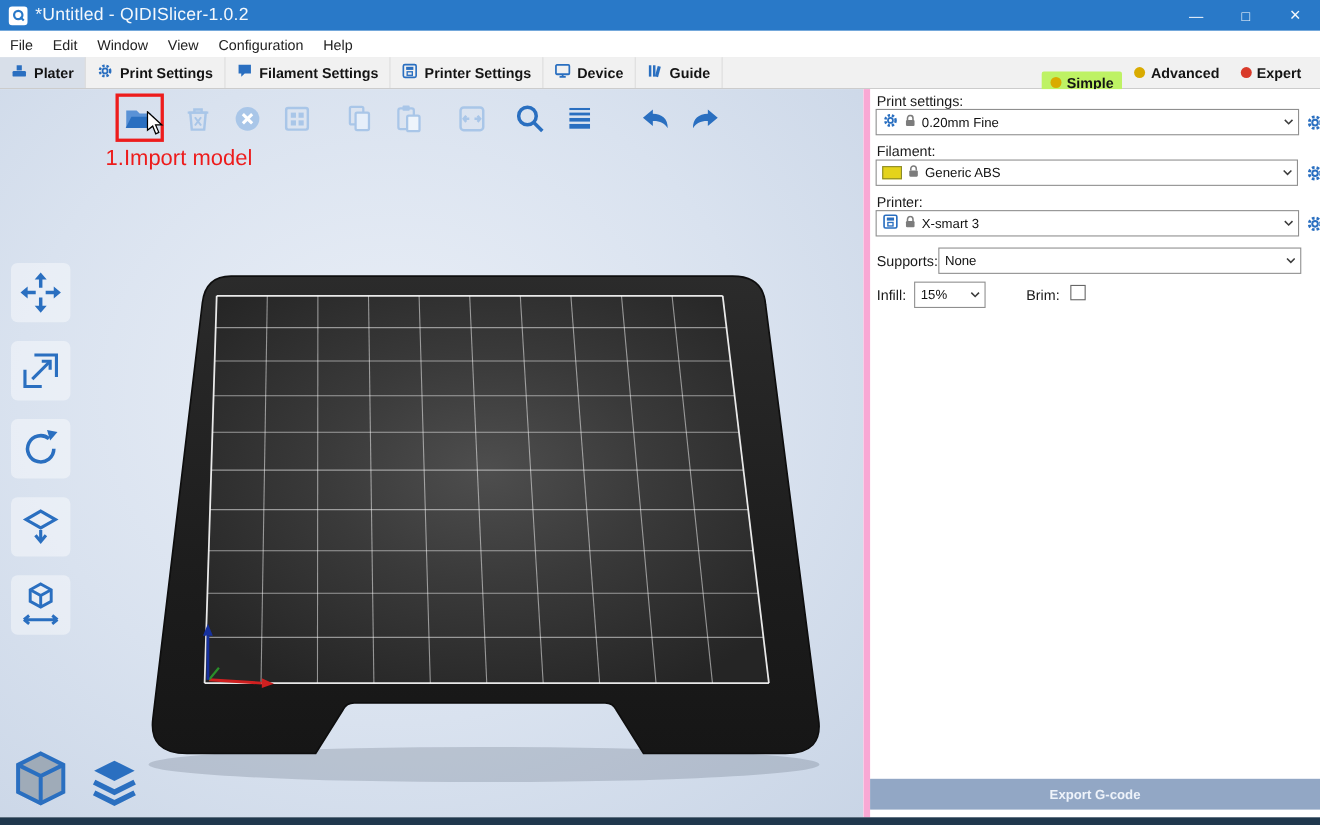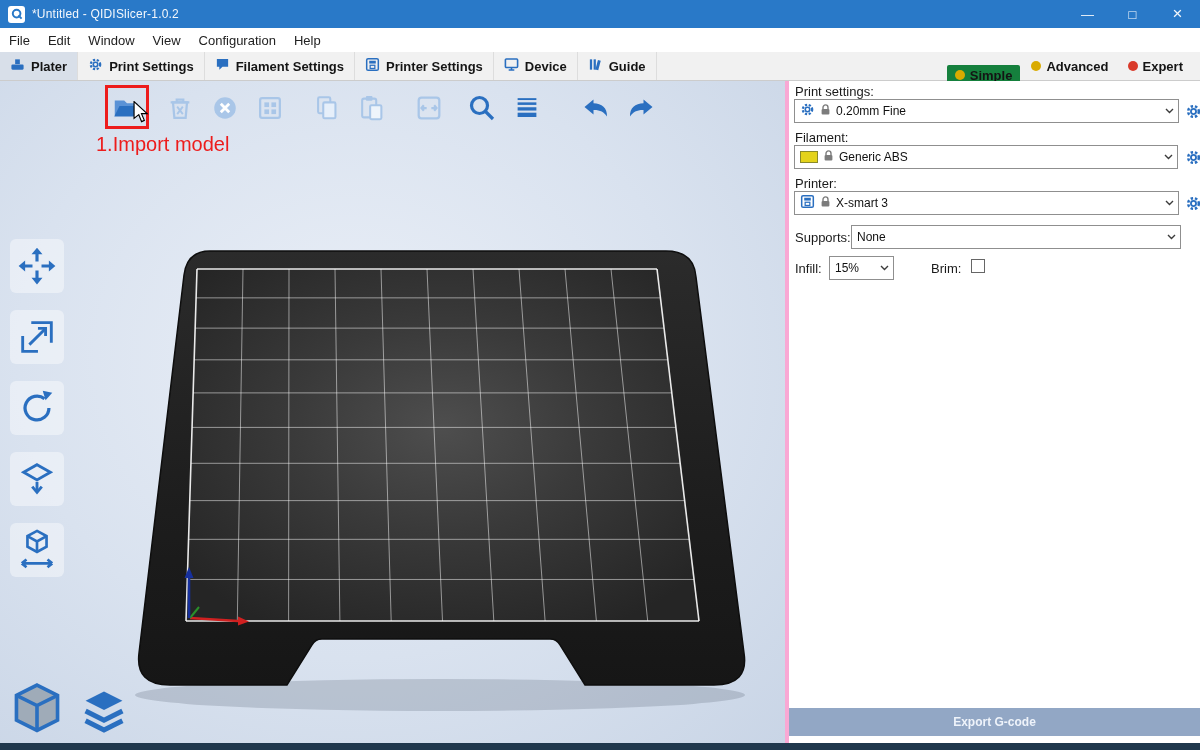--- a/index.html
+++ b/index.html
@@ -4,40 +4,40 @@
 <style>
   html,body{margin:0;padding:0;}
   body{width:1200px;height:750px;position:relative;overflow:hidden;background:#fff;
        font-family:"Liberation Sans",sans-serif;-webkit-font-smoothing:antialiased;}
 
   
   .titlebar{position:absolute;left:0;top:0;width:1200px;height:28px;background:#2979c8;
             display:flex;align-items:center;color:#f4f8fc;}
   .appicon{margin-left:8px;width:17px;height:17px;background:#fff;border-radius:3px;
            display:flex;align-items:center;justify-content:center;flex:0 0 auto;}
-  .title{margin-left:7px;font-size:12px;letter-spacing:.2px;}
+  .title{margin-left:7px;font-size:16px;letter-spacing:.2px;}
   .wincontrols{margin-left:auto;display:flex;height:100%;}
   .winbtn{width:45px;height:100%;display:flex;align-items:center;justify-content:center;
           font-size:13px;cursor:default;}
   .winbtn.close{font-size:17px;}
 
   
   .menubar{position:absolute;left:0;top:28px;width:1200px;height:24px;background:#ffffff;
            border-bottom:1px solid #e8e8e8;display:flex;align-items:center;font-size:13px;color:#222;}
   .menu-item{padding:0 9px;height:100%;display:flex;align-items:center;}
 
   
   .tabbar{position:absolute;left:0;top:52px;width:1200px;height:29px;background:#f1f1f1;
           border-bottom:1px solid #cccccc;display:flex;align-items:stretch;box-sizing:border-box;}
   .tab{display:flex;align-items:center;gap:6px;padding:0 10px;font-size:13px;font-weight:600;
        color:#141414;border-right:1px solid #dddddd;}
   .tab.selected{background:#d8dfe9;}
   .modes{margin-left:auto;display:flex;align-items:center;gap:3px;padding-right:9px;}
   .mode{display:flex;align-items:center;gap:5px;padding:3px 8px;font-size:13px;font-weight:600;color:#141414;}
-  .mode.active{background:#15803d;border-radius:2px;margin-top:18px;}
+  .mode.active{background:#bef264;border-radius:2px;margin-top:18px;}
   .dot{width:10px;height:10px;border-radius:50%;}
 
   
   .viewport{position:absolute;left:0;top:81px;width:785px;height:662px;
             background:radial-gradient(ellipse at 45% 42%, #eaeff7 0%, #d9e2ef 55%, #c9d5e6 100%);}
   .bedsvg{position:absolute;left:0;top:0;}
 
   .top-toolbar{position:absolute;left:108px;top:6px;height:42px;display:flex;align-items:center;gap:7px;}
   .tb-btn{width:38px;height:38px;display:flex;align-items:center;justify-content:center;}
   .tb-btn svg{display:block;}
@@ -50,21 +50,21 @@
 
   .left-toolbar{position:absolute;left:10px;top:158px;display:flex;flex-direction:column;gap:17px;}
   .lt-btn{width:54px;height:54px;display:flex;align-items:center;justify-content:center;
           background:rgba(255,255,255,.42);border-radius:6px;}
 
   .view-btns{position:absolute;left:8px;bottom:6px;display:flex;align-items:flex-end;gap:12px;}
   .vb{display:flex;align-items:center;justify-content:center;}
 
   
   .rightpanel{position:absolute;left:785px;top:81px;width:415px;height:662px;background:#ffffff;
-              border-left:4px solid #f9a8d4;box-sizing:border-box;}
+              border-left:6px solid #f9a8d4;box-sizing:border-box;}
   .rp-label{position:absolute;font-size:13px;color:#1a1a1a;white-space:nowrap;}
   .combo{position:absolute;height:24px;background:#fff;border:1px solid #8f8f8f;box-sizing:border-box;
          display:flex;align-items:center;gap:5px;padding-left:5px;font-size:12px;color:#111;}
   .combo .val{white-space:nowrap;overflow:hidden;}
   .chev{margin-left:auto;width:17px;display:flex;justify-content:center;flex:0 0 auto;}
   .gearbtn{position:absolute;width:20px;height:20px;display:flex;align-items:center;justify-content:center;}
   .swatch{width:18px;height:12px;border:1px solid #8a8a2a;box-sizing:border-box;flex:0 0 auto;}
   .checkbox{position:absolute;width:14px;height:14px;border:1px solid #666;background:#fff;box-sizing:border-box;}
   .export-btn{position:absolute;left:0;bottom:7px;width:100%;height:28px;background:#92a7c5;
               color:#eef3fa;font-size:12px;font-weight:bold;display:flex;align-items:center;justify-content:center;}

